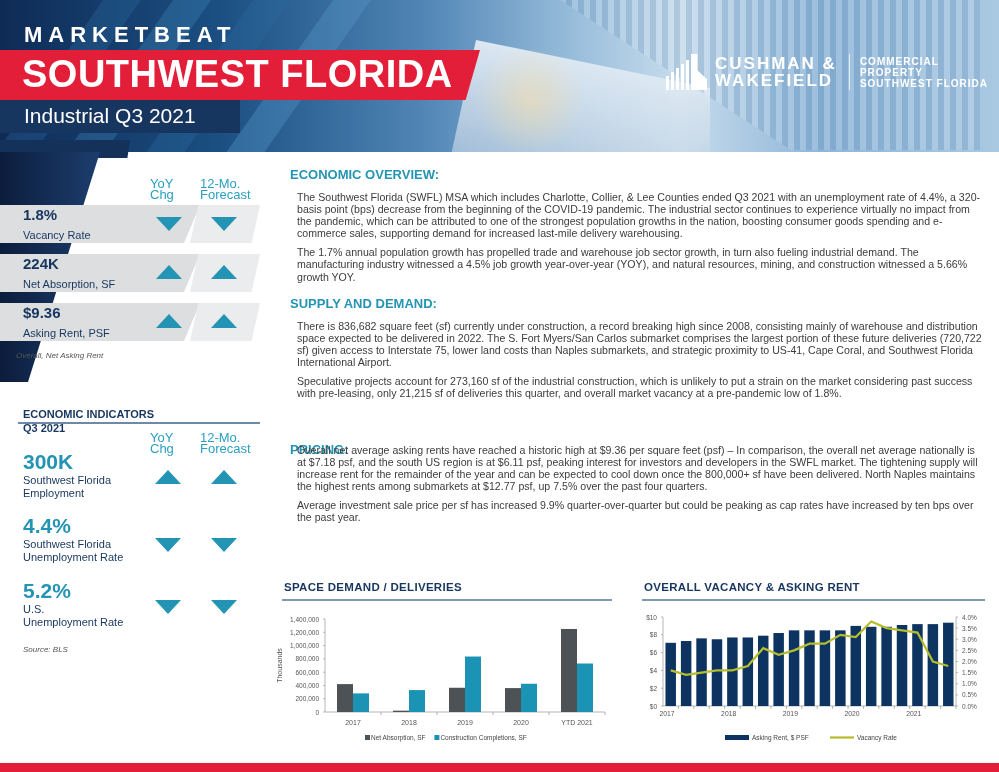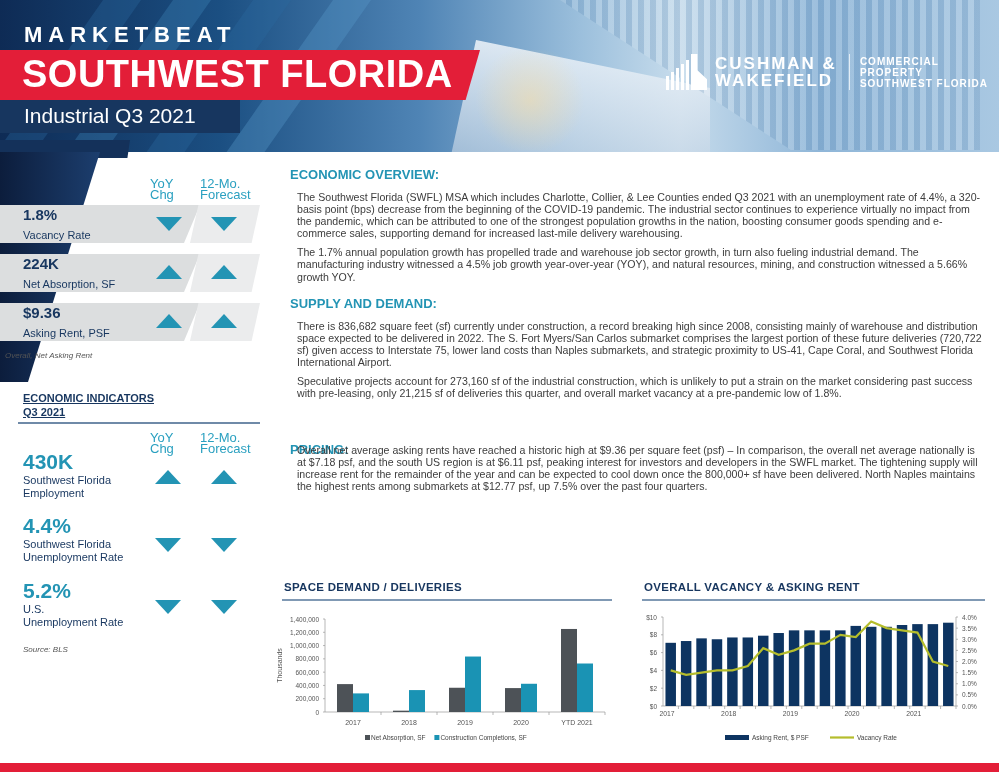--- a/index.html
+++ b/index.html
@@ -46,23 +46,23 @@
   .left-top-dark { position: absolute; left: 0; top: 140px; width: 130px; height: 18px; background: #14315a; clip-path: polygon(0 0, 100% 0, 98% 100%, 0 100%); }
   .kpi-header { position: absolute; top: 178px; font-size: 13px; color: #2aa0c0; text-align: left; line-height: 11px; }
   .kpi-row { position: absolute; left: 0; width: 260px; height: 38px; }
   .kpi-row .bg-main { position: absolute; left: 0; top: 0; width: 200px; height: 38px; background: #dcdedf; clip-path: polygon(0 0, 100% 0, 92% 100%, 0 100%); }
   .kpi-row .bg-fc { position: absolute; left: 190px; top: 0; width: 70px; height: 38px; background: #ebeced; clip-path: polygon(12% 0, 100% 0, 88% 100%, 0 100%); }
   .kpi-row .val { position: absolute; left: 23px; top: 1px; font-size: 15px; font-weight: bold; color: #17365f; }
   .kpi-row .lbl { position: absolute; left: 23px; top: 24px; font-size: 11px; color: #17365f; }
   .tri { position: absolute; width: 0; height: 0; border-left: 13px solid transparent; border-right: 13px solid transparent; }
   .tri.up { border-bottom: 14px solid #2394b4; }
   .tri.down { border-top: 14px solid #2394b4; }
-  .note { position: absolute; left: 5px; top: 351px; font-size: 8px; font-style: italic; color: #555; }
-
-  .econ-title { position: absolute; left: 23px; top: 391px; font-size: 11px; font-weight: bold; color: #17365f; line-height: 14px; text-decoration: underline; }
+  .note { position: absolute; left: 16px; top: 351px; font-size: 8px; font-style: italic; color: #555; }
+
+  .econ-title { position: absolute; left: 23px; top: 407px; font-size: 11px; font-weight: bold; color: #17365f; line-height: 14px; }
   .econ-rule { position: absolute; left: 18px; top: 422px; width: 242px; height: 2px; background: #6f8aa8; }
   .ind-val { position: absolute; left: 23px; font-size: 21px; font-weight: bold; color: #2394b4; }
   .ind-lbl { position: absolute; left: 23px; font-size: 11px; color: #17365f; line-height: 13px; }
   .source { position: absolute; left: 23px; top: 645px; font-size: 8px; font-style: italic; color: #555; }
 
   
   .section-h { position: absolute; left: 290px; font-size: 13px; font-weight: bold; color: #2394b4; }
   .section-p { position: absolute; left: 290px; width: 700px; font-size: 10.6px; line-height: 12.1px; color: #3c3c3c; }
   .section-p p { margin: 7px; }
 
@@ -160,21 +160,21 @@
 <div class="kpi-header" style="left:150px;width:40px;top:432px;">
   <div>YoY</div>
     <div>Chg</div>
 </div>
 <div class="kpi-header" style="left:200px;width:55px;top:432px;">
   <div>12-Mo.</div>
     <div>Forecast</div>
 </div>
 
 <div>
-  <div class="ind-val" style="top:450px;">430K</div>
+  <div class="ind-val" style="top:450px;">300K</div>
   <div class="ind-lbl" style="top:474px;">
     <div>Southwest Florida</div>
       <div>Employment</div>
   </div>
   <div class="tri up" style="left:155px;top:470px;"></div>
   <div class="tri up" style="left:211px;top:470px;"></div>
 </div>
 <div>
   <div class="ind-val" style="top:514px;">4.4%</div>
   <div class="ind-lbl" style="top:538px;">
@@ -203,20 +203,21 @@
 
 <div class="section-h" style="top:296px;">SUPPLY AND DEMAND:</div>
 <div class="section-p" style="top:313px;">
   <p>There is 836,682 square feet (sf) currently under construction, a record breaking high since 2008, consisting mainly of warehouse and distribution space expected to be delivered in 2022. The S. Fort Myers/San Carlos submarket comprises the largest portion of these future deliveries (720,722 sf) given access to Interstate 75, lower land costs than Naples submarkets, and strategic proximity to US-41, Cape Coral, and Southwest Florida International Airport.</p>
   <p>Speculative projects account for 273,160 sf of the industrial construction, which is unlikely to put a strain on the market considering past success with pre-leasing, only 21,215 sf of deliveries this quarter, and overall market vacancy at a pre-pandemic low of 1.8%.</p>
 </div>
 
 <div class="section-h" style="top:442px;">PRICING:</div>
 <div class="section-p" style="top:437px;">
   <p>Overall net average asking rents have reached a historic high at $9.36 per square feet (psf) – In comparison, the overall net average nationally is at $7.18 psf, and the south US region is at $6.11 psf, peaking interest for investors and developers in the SWFL market. The tightening supply will increase rent for the remainder of the year and can be expected to cool down once the 800,000+ sf have been delivered. North Naples maintains the highest rents among submarkets at $12.77 psf, up 7.5% over the past four quarters.</p>
+  <p>Average investment sale price per sf has increased 9.9% quarter-over-quarter but could be peaking as cap rates have increased by ten bps over the past year.</p>
 </div>
 
 <div class="chart-title" style="left:284px;top:581px;">SPACE DEMAND / DELIVERIES</div>
 <div class="chart-rule" style="left:282px;top:599px;width:330px;"></div>
 <svg id="chart1" style="position:absolute;left:270px;top:605px;" width="345" height="150">
     <line x1="55" y1="14" x2="55" y2="107" stroke="#999" stroke-width="0.7"></line>
     <line x1="55" y1="107" x2="335" y2="107" stroke="#999" stroke-width="0.7"></line>
     <text x="49" y="109.5" font-size="6.5" fill="#555" text-anchor="end">0</text>
     <line x1="53" y1="107" x2="55" y2="107" stroke="#999" stroke-width="0.7"></line>
     <text x="49" y="96.21428571428571" font-size="6.5" fill="#555" text-anchor="end">200,000</text>

